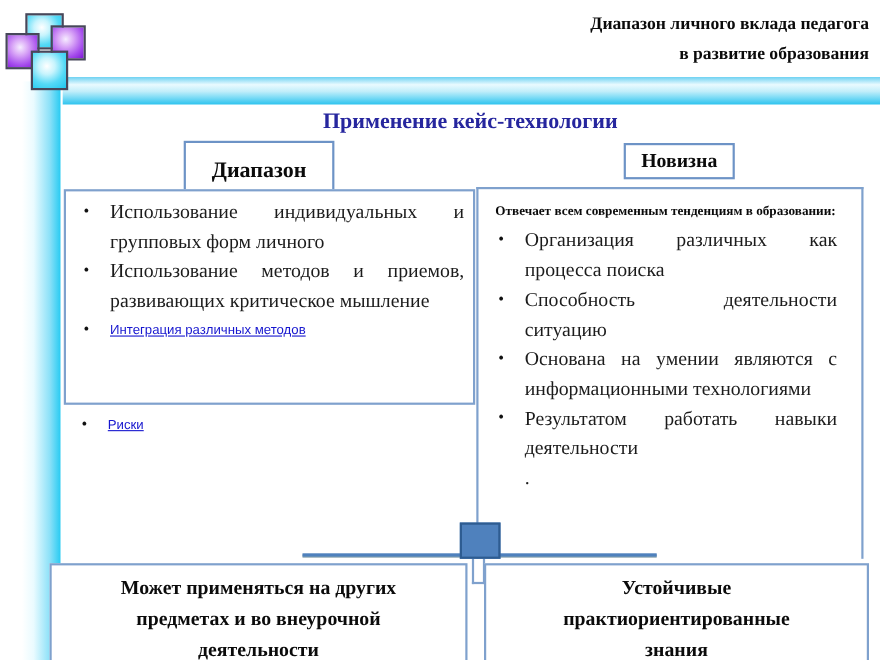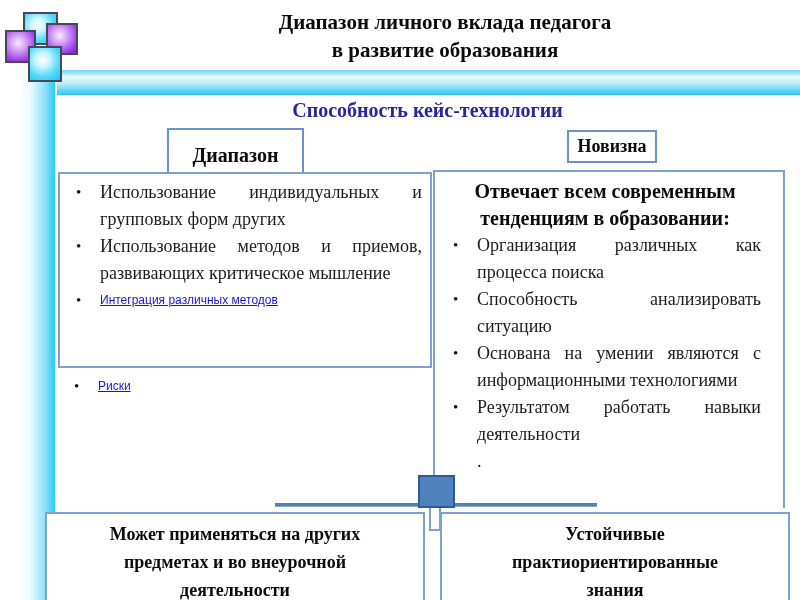--- a/index.html
+++ b/index.html
@@ -15,46 +15,46 @@
   .sq-purple-right{left:46px;top:23px;width:32px;height:32px;z-index:2;}
   .sq-cyan-bottom{left:28px;top:46px;width:34px;height:36px;z-index:3;}
 
   
   .stripe-v{position:absolute;left:20px;top:74px;width:35px;height:526px;
     background:linear-gradient(90deg,#ffffff 0%,#eafbff 30%,#8ce1f8 72%,#29cbf2 100%);}
   .stripe-h{position:absolute;left:57px;top:70px;width:743px;height:25px;
     background:linear-gradient(180deg,#6fd2f2 0%,#e9faff 28%,#c2eefa 52%,#7edcf6 74%,#2ec3ee 100%);}
 
   
-  .title{position:absolute;left:100px;right:10px;top:8px;text-align:center;
-         font-size:21px;font-weight:bold;color:#0b0b0b;line-height:28px;}
+  .title{position:absolute;left:100px;right:10px;top:8px;text-align:right;
+         font-size:16px;font-weight:bold;color:#0b0b0b;line-height:28px;}
   .subtitle{position:absolute;left:60px;right:5px;top:99px;text-align:center;
          font-size:20px;font-weight:bold;color:#26269e;}
 
   
   .hdr{position:absolute;background:#fff;border:2px solid #6d93c6;box-sizing:border-box;
        display:flex;align-items:center;justify-content:center;font-weight:bold;color:#0b0b0b;}
   .hdr-left{left:167px;top:128px;width:137px;height:54px;font-size:20px;}
-  .hdr-right{left:567px;top:130px;width:90px;height:33px;font-size:18px;}
+  .hdr-right{left:567px;top:130px;width:101px;height:33px;font-size:18px;}
 
   
   .content-box{background:#fff;border:2px solid #7fa1cd;box-sizing:border-box;}
   .left-col{position:absolute;left:58px;top:172px;width:374px;}
   .left-box{width:374px;height:196px;padding:5px 8px 0 12px;overflow:hidden;}
   .right-box{position:absolute;left:433px;top:170px;width:352px;height:338px;
              border-bottom:none;padding:6px 22px 0 14px;}
 
   .li{display:flex;align-items:flex-start;}
   .dot{width:12px;flex:0 0 12px;margin:0 12px 0 4px;font-size:15px;line-height:27px;color:#111;}
   .li-text{flex:1;font-size:18px;line-height:27px;text-align:justify;}
   .link{font-family:"Liberation Sans", sans-serif;color:#1717cf;text-decoration:underline;
         font-size:12px;cursor:pointer;}
   .outside{margin-top:5px;padding-left:12px;}
 
-  .rb-heading{font-size:20px;line-height:27px;font-weight:bold;text-align:center;color:#0b0b0b;}
+  .rb-heading{font-size:12px;line-height:27px;font-weight:bold;text-align:center;color:#0b0b0b;}
   .rb-dot-line{font-size:18px;line-height:27px;margin-left:28px;}
 
   
   .conn-h{position:absolute;left:275px;top:503px;width:322px;height:3px;background:#4f81bd;
           box-shadow:0 1px 0 rgba(45,90,110,.55);}
   .conn-square{position:absolute;left:418px;top:475px;width:37px;height:33px;background:#4f81bd;
           border:2px solid #2e5c91;box-sizing:border-box;z-index:4;}
   .conn-u{position:absolute;left:429px;top:508px;width:12px;height:23px;box-sizing:border-box;
           border:2px solid #7fa1cd;border-top:none;}
 
@@ -77,34 +77,34 @@
   <div class="sq purple sq-purple-right"></div>
   <div class="sq cyan sq-cyan-bottom"></div>
   <div class="stripe-v"></div>
   <div class="stripe-h"></div>
 
   <div class="title">
     <div>Диапазон личного вклада педагога</div>
     <div>в развитие образования</div>
   </div>
 
-  <div class="subtitle">Способность кейс-технологии</div>
+  <div class="subtitle">Применение кейс-технологии</div>
 
   <div class="hdr hdr-left">
     <span>Диапазон</span>
   </div>
   <div class="hdr hdr-right">
     <span>Новизна</span>
   </div>
 
   <div class="left-col">
     <div class="content-box left-box">
       <div class="li">
         <span class="dot">•</span>
-        <div class="li-text">Использование индивидуальных и групповых форм других</div>
+        <div class="li-text">Использование индивидуальных и групповых форм личного</div>
       </div>
       <div class="li">
         <span class="dot">•</span>
         <div class="li-text">Использование методов и приемов, развивающих критическое мышление</div>
       </div>
       <div class="li">
         <span class="dot">•</span>
         <div class="li-text link">Интеграция различных методов</div>
       </div>
     </div>
@@ -115,21 +115,21 @@
   </div>
 
   <div class="content-box right-box">
     <div class="rb-heading">Отвечает всем современным тенденциям в образовании:</div>
     <div class="li">
       <span class="dot">•</span>
       <div class="li-text">Организация различных как процесса поиска</div>
     </div>
     <div class="li">
       <span class="dot">•</span>
-      <div class="li-text">Способность анализировать ситуацию</div>
+      <div class="li-text">Способность деятельности ситуацию</div>
     </div>
     <div class="li">
       <span class="dot">•</span>
       <div class="li-text">Основана на умении являются с информационными технологиями</div>
     </div>
     <div class="li">
       <span class="dot">•</span>
       <div class="li-text">Результатом работать навыки деятельности</div>
     </div>
     <div class="rb-dot-line">.</div>

